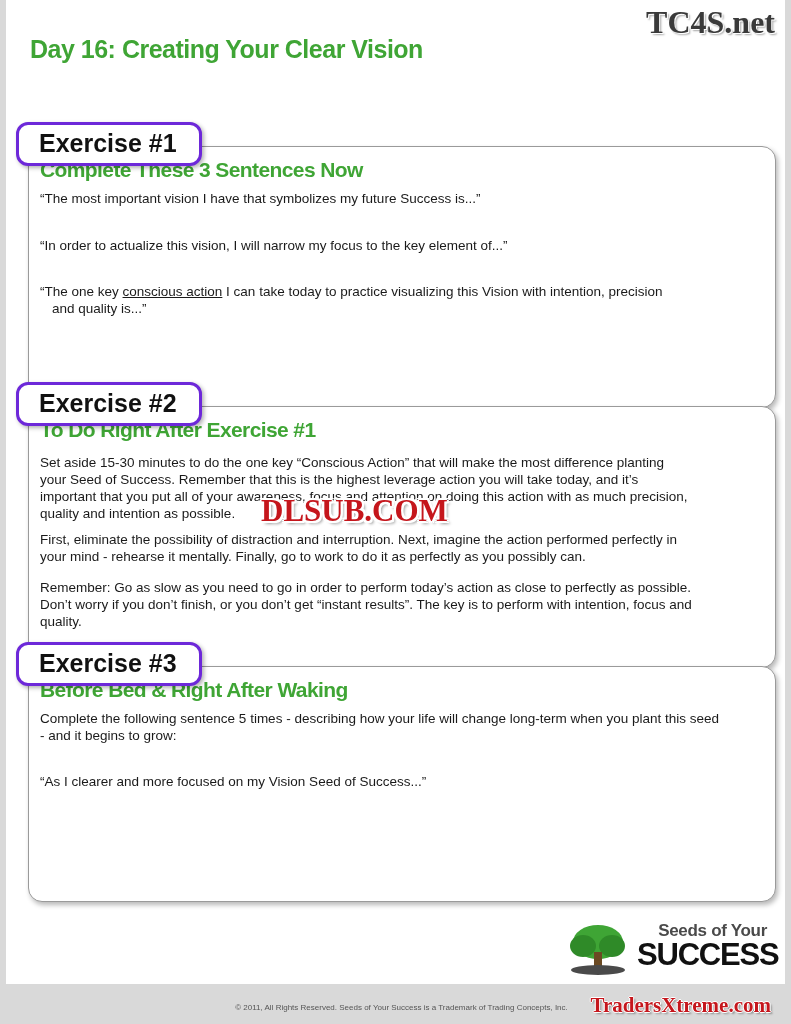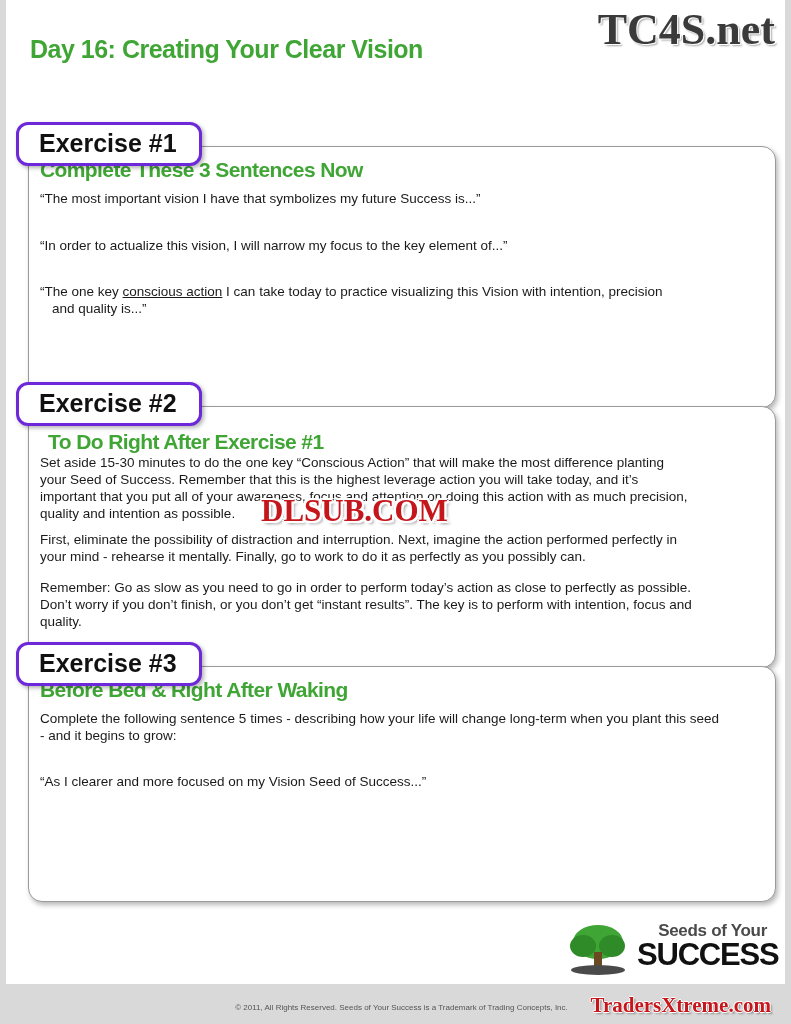--- a/index.html
+++ b/index.html
@@ -31,21 +31,21 @@
     font-size: 25px;
     font-weight: bold;
     color: #3fa535;
     letter-spacing: -0.5px;
     font-family: "Liberation Sans", sans-serif;
   }
   .watermark-top {
     position: absolute;
     top: 4px;
     right: 10px;
-    font-size: 44px;
+    font-size: 32px;
     font-weight: bold;
     font-family: "Liberation Serif", serif;
     color: #3a3a3a;
     text-shadow: 1px 1px 0 #ffffff, 2px 2px 2px rgba(0,0,0,0.35);
     letter-spacing: 0px;
     z-index: 40;
   }
   .card {
     position: absolute;
     left: 22px;
@@ -79,21 +79,21 @@
   .sub-head {
     position: absolute;
     left: 34px;
     font-size: 21px;
     color: #3fa535;
     font-weight: bold;
     letter-spacing: -0.6px;
     font-family: "Liberation Sans", sans-serif;
   }
   .sub-1 { top: 158px; }
-  .sub-2 { top: 430px; margin-left: 8px; }
+  .sub-2 { top: 418px; }
   .sub-3 { top: 678px; }
   .body-text {
     position: absolute;
     font-size: 13.5px;
     line-height: 17px;
     color: #1a1a1a;
     font-family: "Liberation Sans", sans-serif;
   }
   .t1a { top: 190px; left: 34px; width: 690px; }
   .t1b { top: 237px; left: 34px; width: 690px; }

